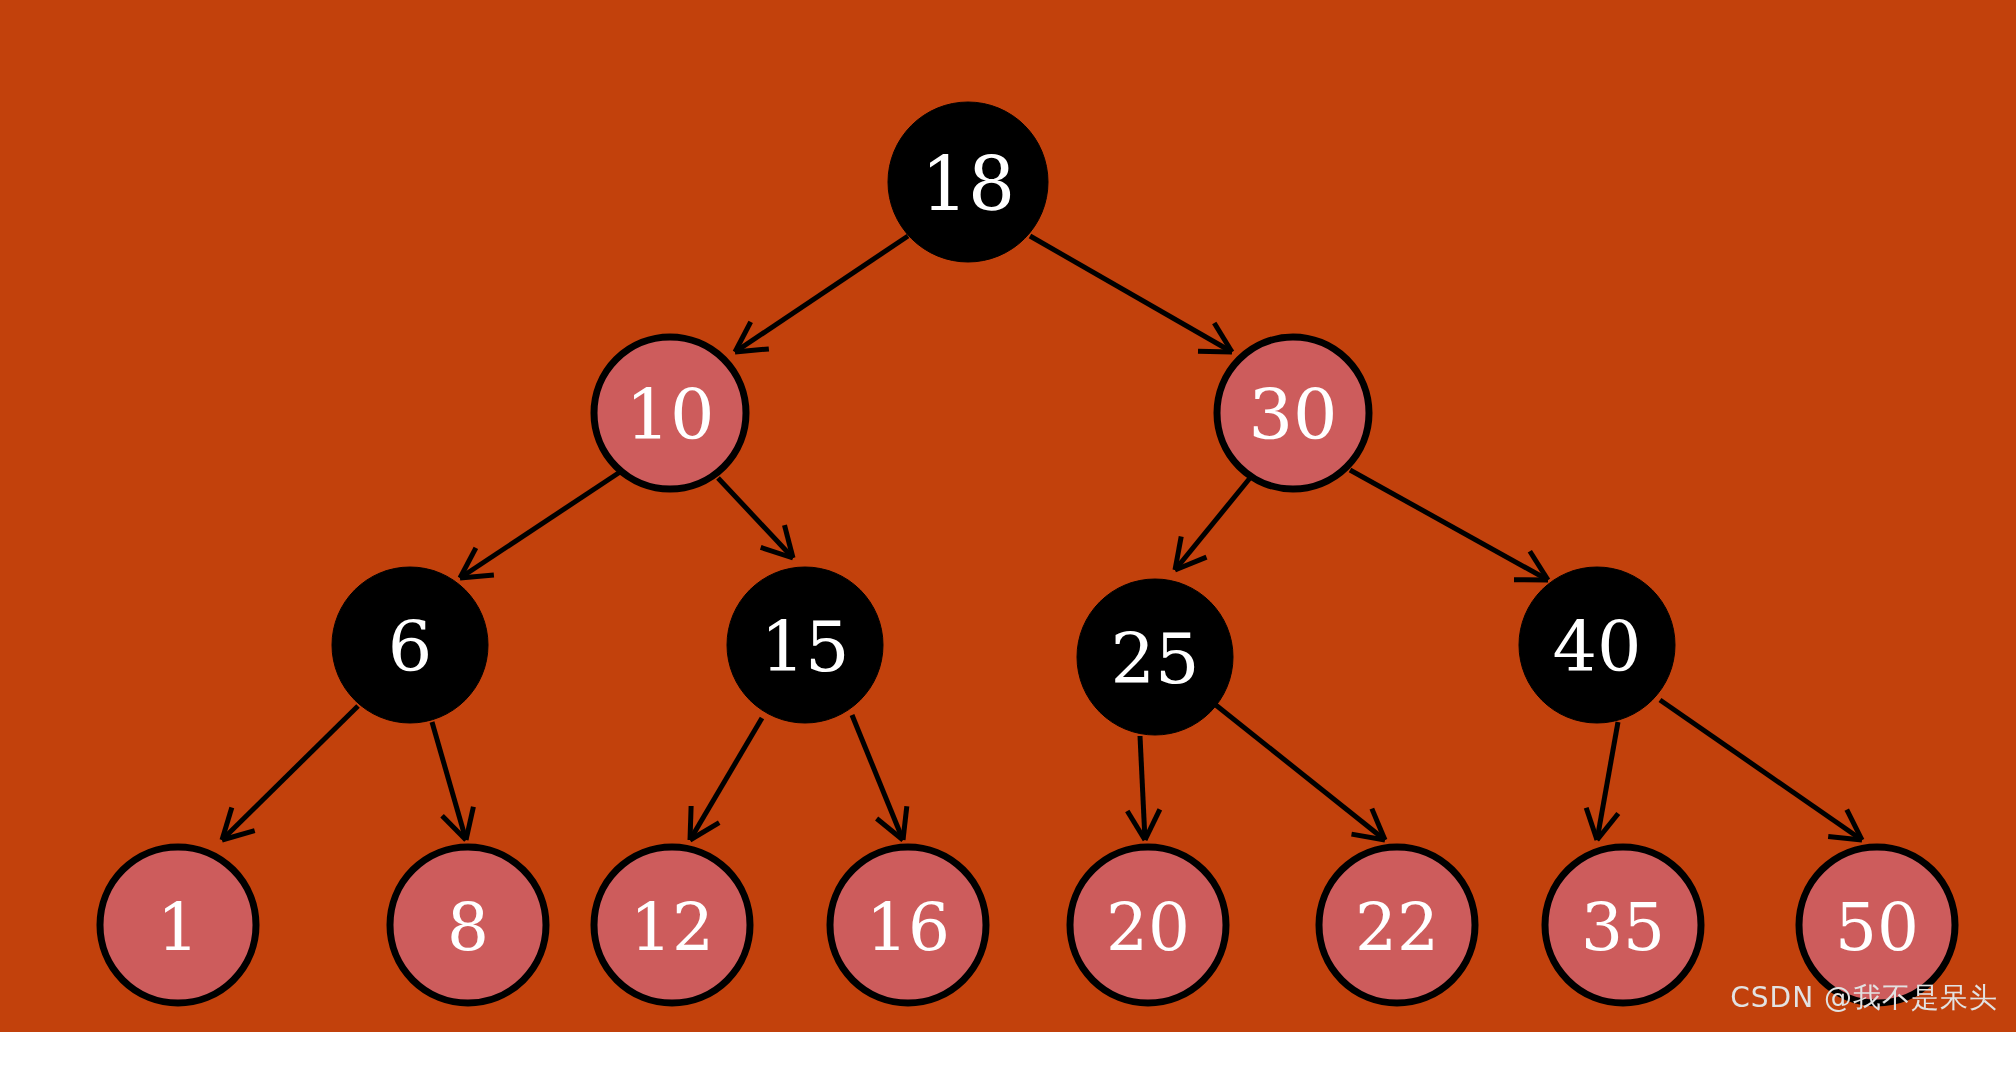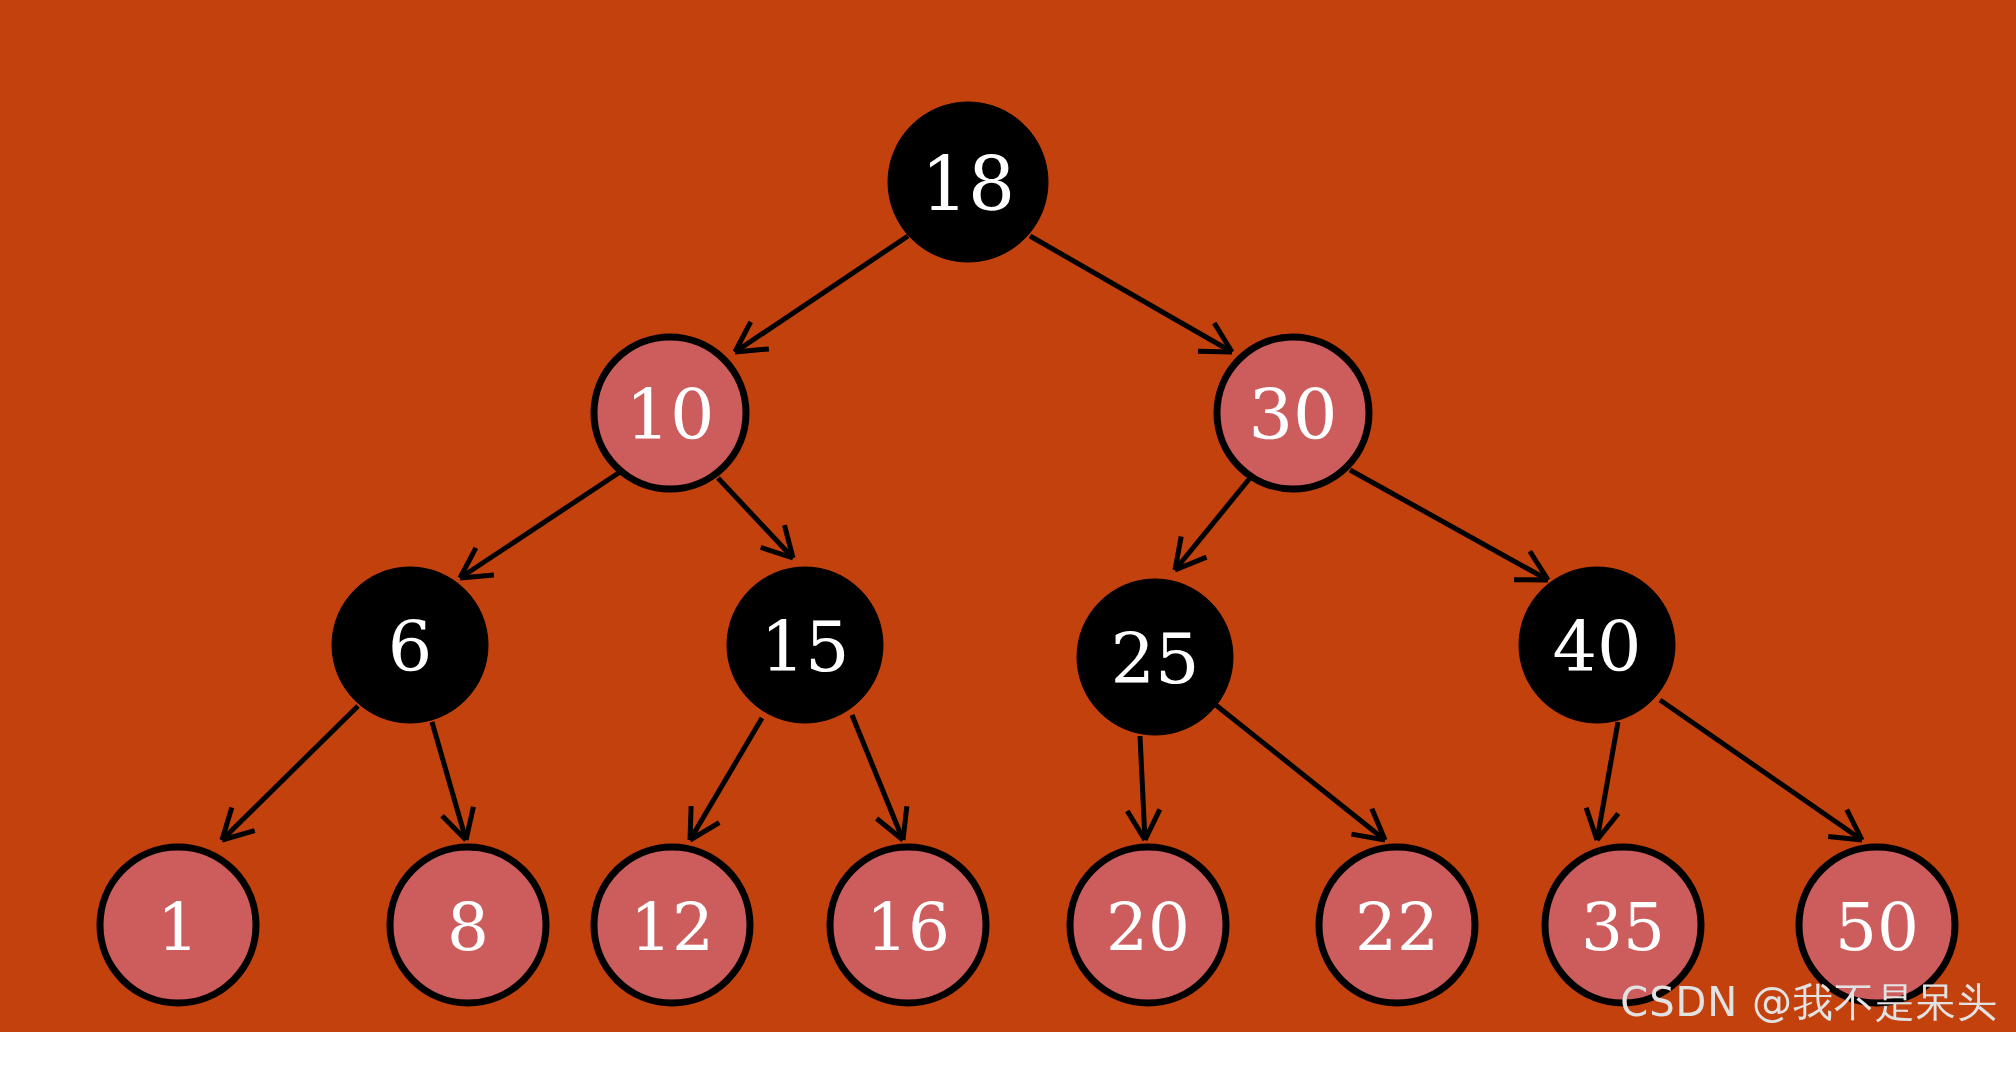--- a/index.html
+++ b/index.html
@@ -30,23 +30,23 @@
   .node-label {
     font-family: "DejaVu Serif", serif;
     fill: #ffffff;
     text-anchor: middle;
     dominant-baseline: central;
     font-weight: 400;
   }
   .watermark-text {
     position: absolute;
     right: 18px;
-    bottom: 10px;
+    bottom: 20px;
     font-family: "DejaVu Sans", sans-serif;
-    font-size: 40px;
+    font-size: 28px;
     color: #e2e2e2;
     letter-spacing: 1px;
     white-space: nowrap;
     user-select: none;
     line-height: 1;
   }
 </style>
 </head>
 <body>
 

